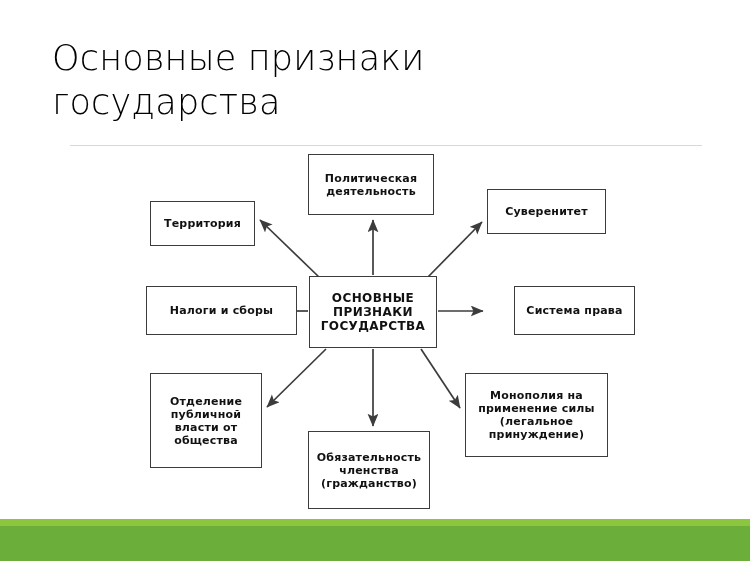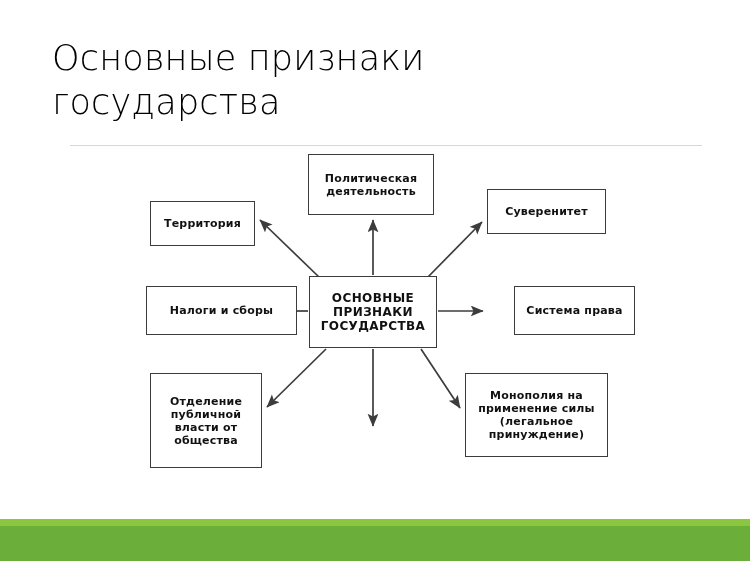--- a/index.html
+++ b/index.html
@@ -171,20 +171,23 @@
 
     <div class="node" id="node-taxes">Налоги и сборы</div>
 
     <div class="node" id="node-law">Система права</div>
 
     <div class="node" id="node-separation">Отделение
 публичной
 власти от
 общества</div>
 
+    <div class="node" id="node-membership">Обязательность
+членства
+(гражданство)</div>
 
     <div class="node" id="node-monopoly">Монополия на
 применение силы
 (легальное
 принуждение)</div>
 
   </div>
 
   <div id="footer-accent"></div>
   <div id="footer-bar"></div>

